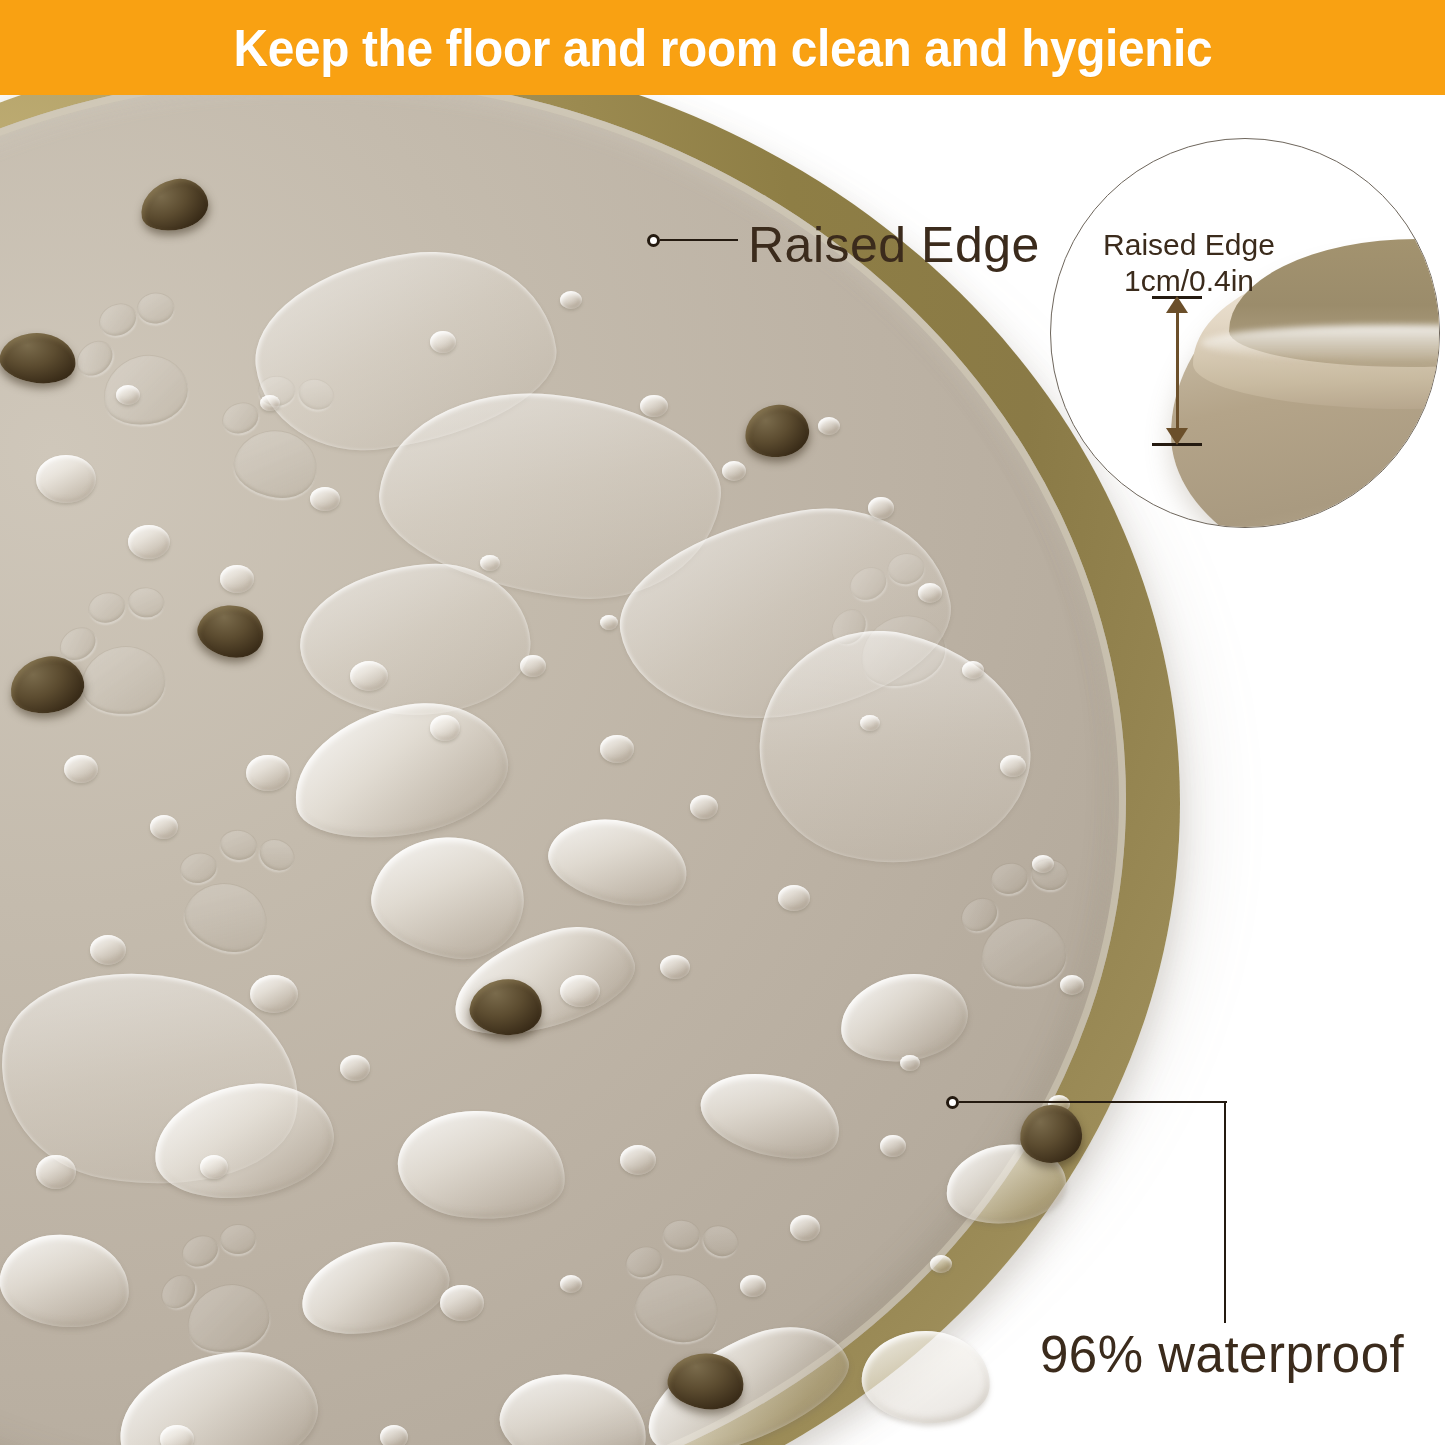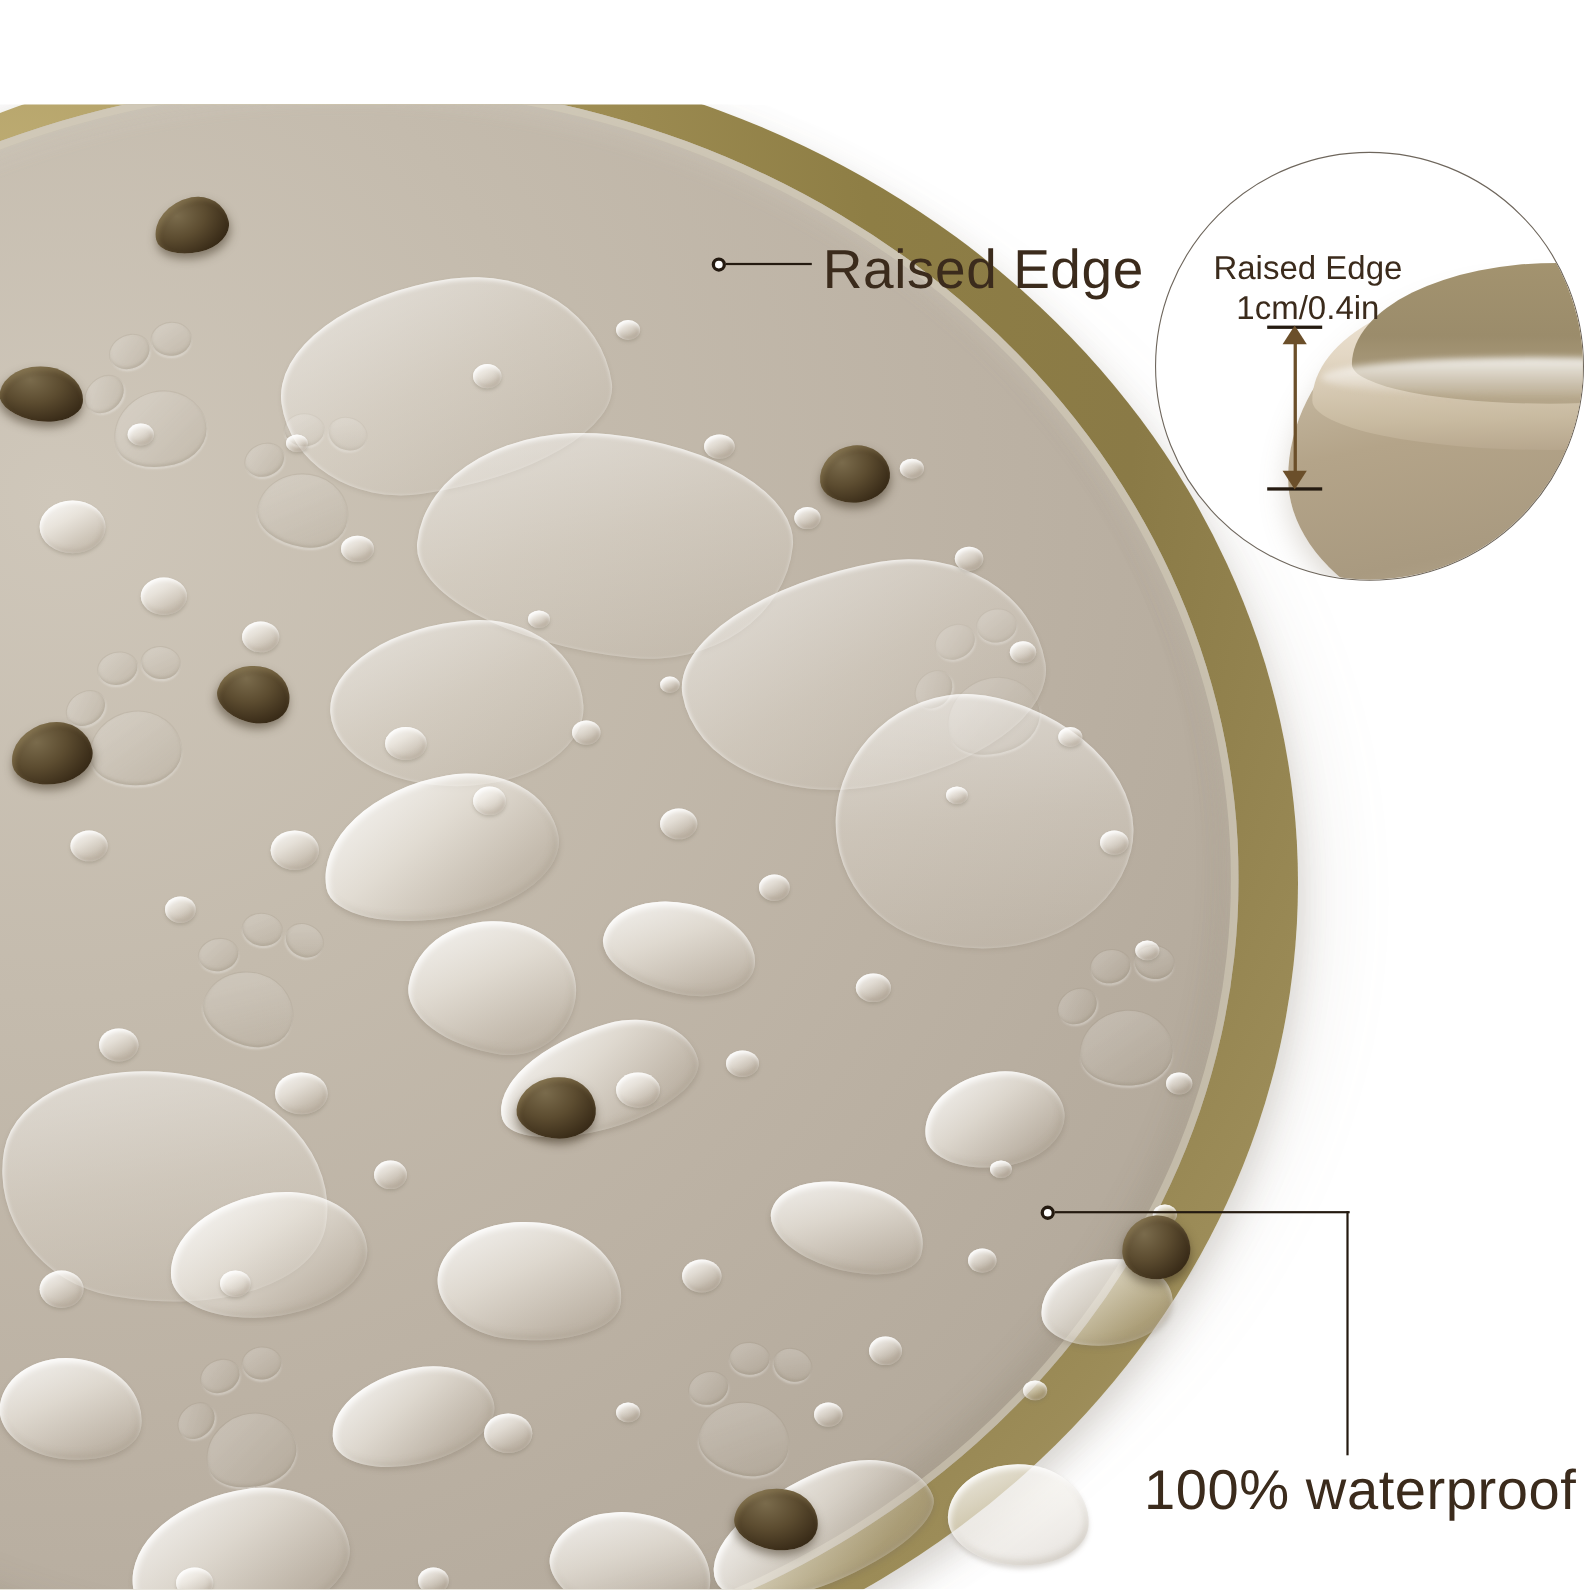--- a/index.html
+++ b/index.html
@@ -109,20 +109,23 @@
   #dim-arrow-top{left:1166px;top:296px;border-bottom:17px solid #6B4F2A;}
   #dim-arrow-bot{left:1166px;top:428px;border-top:17px solid #6B4F2A;}
   #dim-tick-top{position:absolute;left:1152px;top:296px;width:50px;height:3px;background:#241A10;}
   #dim-tick-bot{position:absolute;left:1152px;top:443px;width:50px;height:3px;background:#241A10;}
 </style>
 </head>
 <body>
 
 <div id="stage">
 
+  <div id="banner">
+    <div id="banner-text">Keep the floor and room clean and hygienic</div>
+  </div>
 
   <div id="photo">
 
     <div id="mat-shadow"></div>
     <div id="mat-rim"></div>
     <div id="mat-face"></div>
     <div id="rim-inner-edge"></div>
 
     <div class="paw" style="left:75px;top:200px;width:130px;height:140px;transform:rotate(-14deg);">
       <div class="toe" style="left:4px;top:38px;width:38px;height:30px;transform:rotate(-28deg);"></div>
@@ -255,21 +258,21 @@
 
   </div>
 
   <div class="callout-dot" style="left:647px;top:234px;"></div>
   <div class="leader" style="left:660px;top:239px;width:78px;height:2.4px;"></div>
   <div class="callout-label" id="label-raised-edge">Raised Edge</div>
 
   <div class="callout-dot" style="left:946px;top:1096px;"></div>
   <div class="leader" style="left:959px;top:1101px;width:268px;height:2.4px;"></div>
   <div class="leader" style="left:1224px;top:1101px;width:2.4px;height:222px;"></div>
-  <div class="callout-label" id="label-waterproof">100% waterproof</div>
+  <div class="callout-label" id="label-waterproof">96% waterproof</div>
 
   <div id="inset">
     <div id="inset-shadow"></div>
     <div id="inset-edge-shape"></div>
     <div id="inset-edge-lip"></div>
     <div id="inset-edge-inner"></div>
     <div id="inset-edge-groove"></div>
     <div class="inset-text" id="inset-label">
       <div>Raised Edge</div>
       <div>1cm/0.4in</div>

